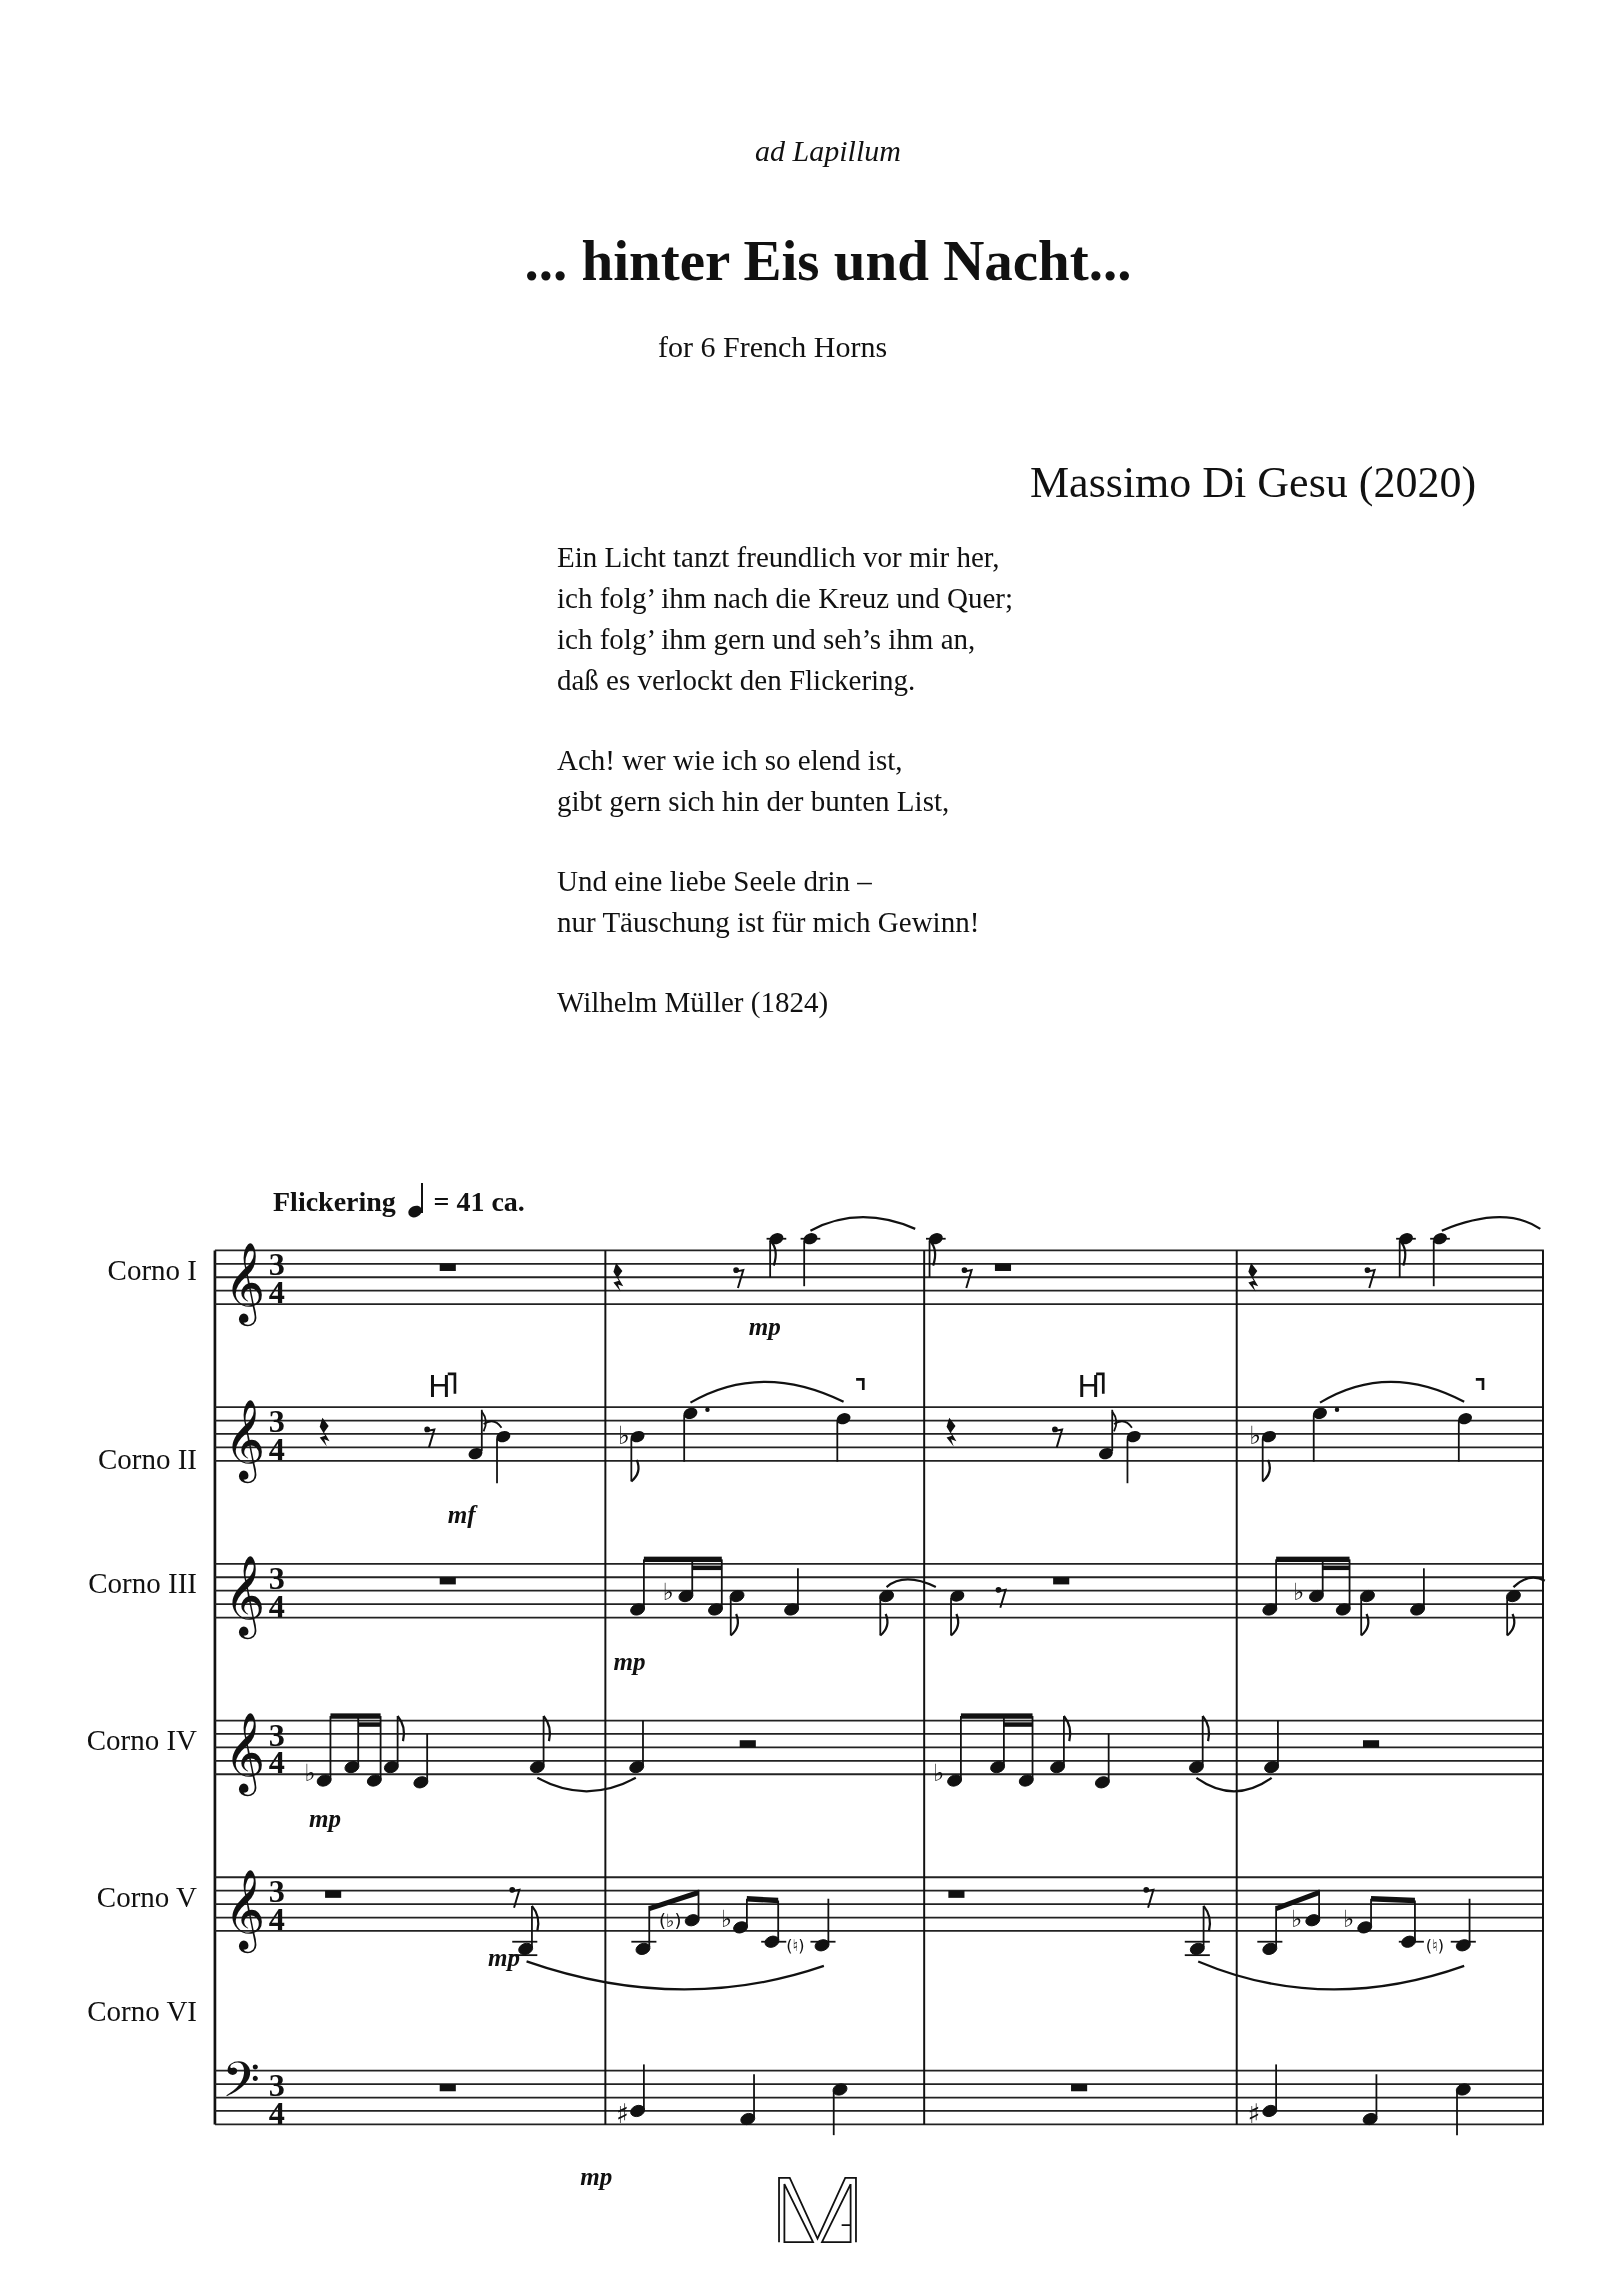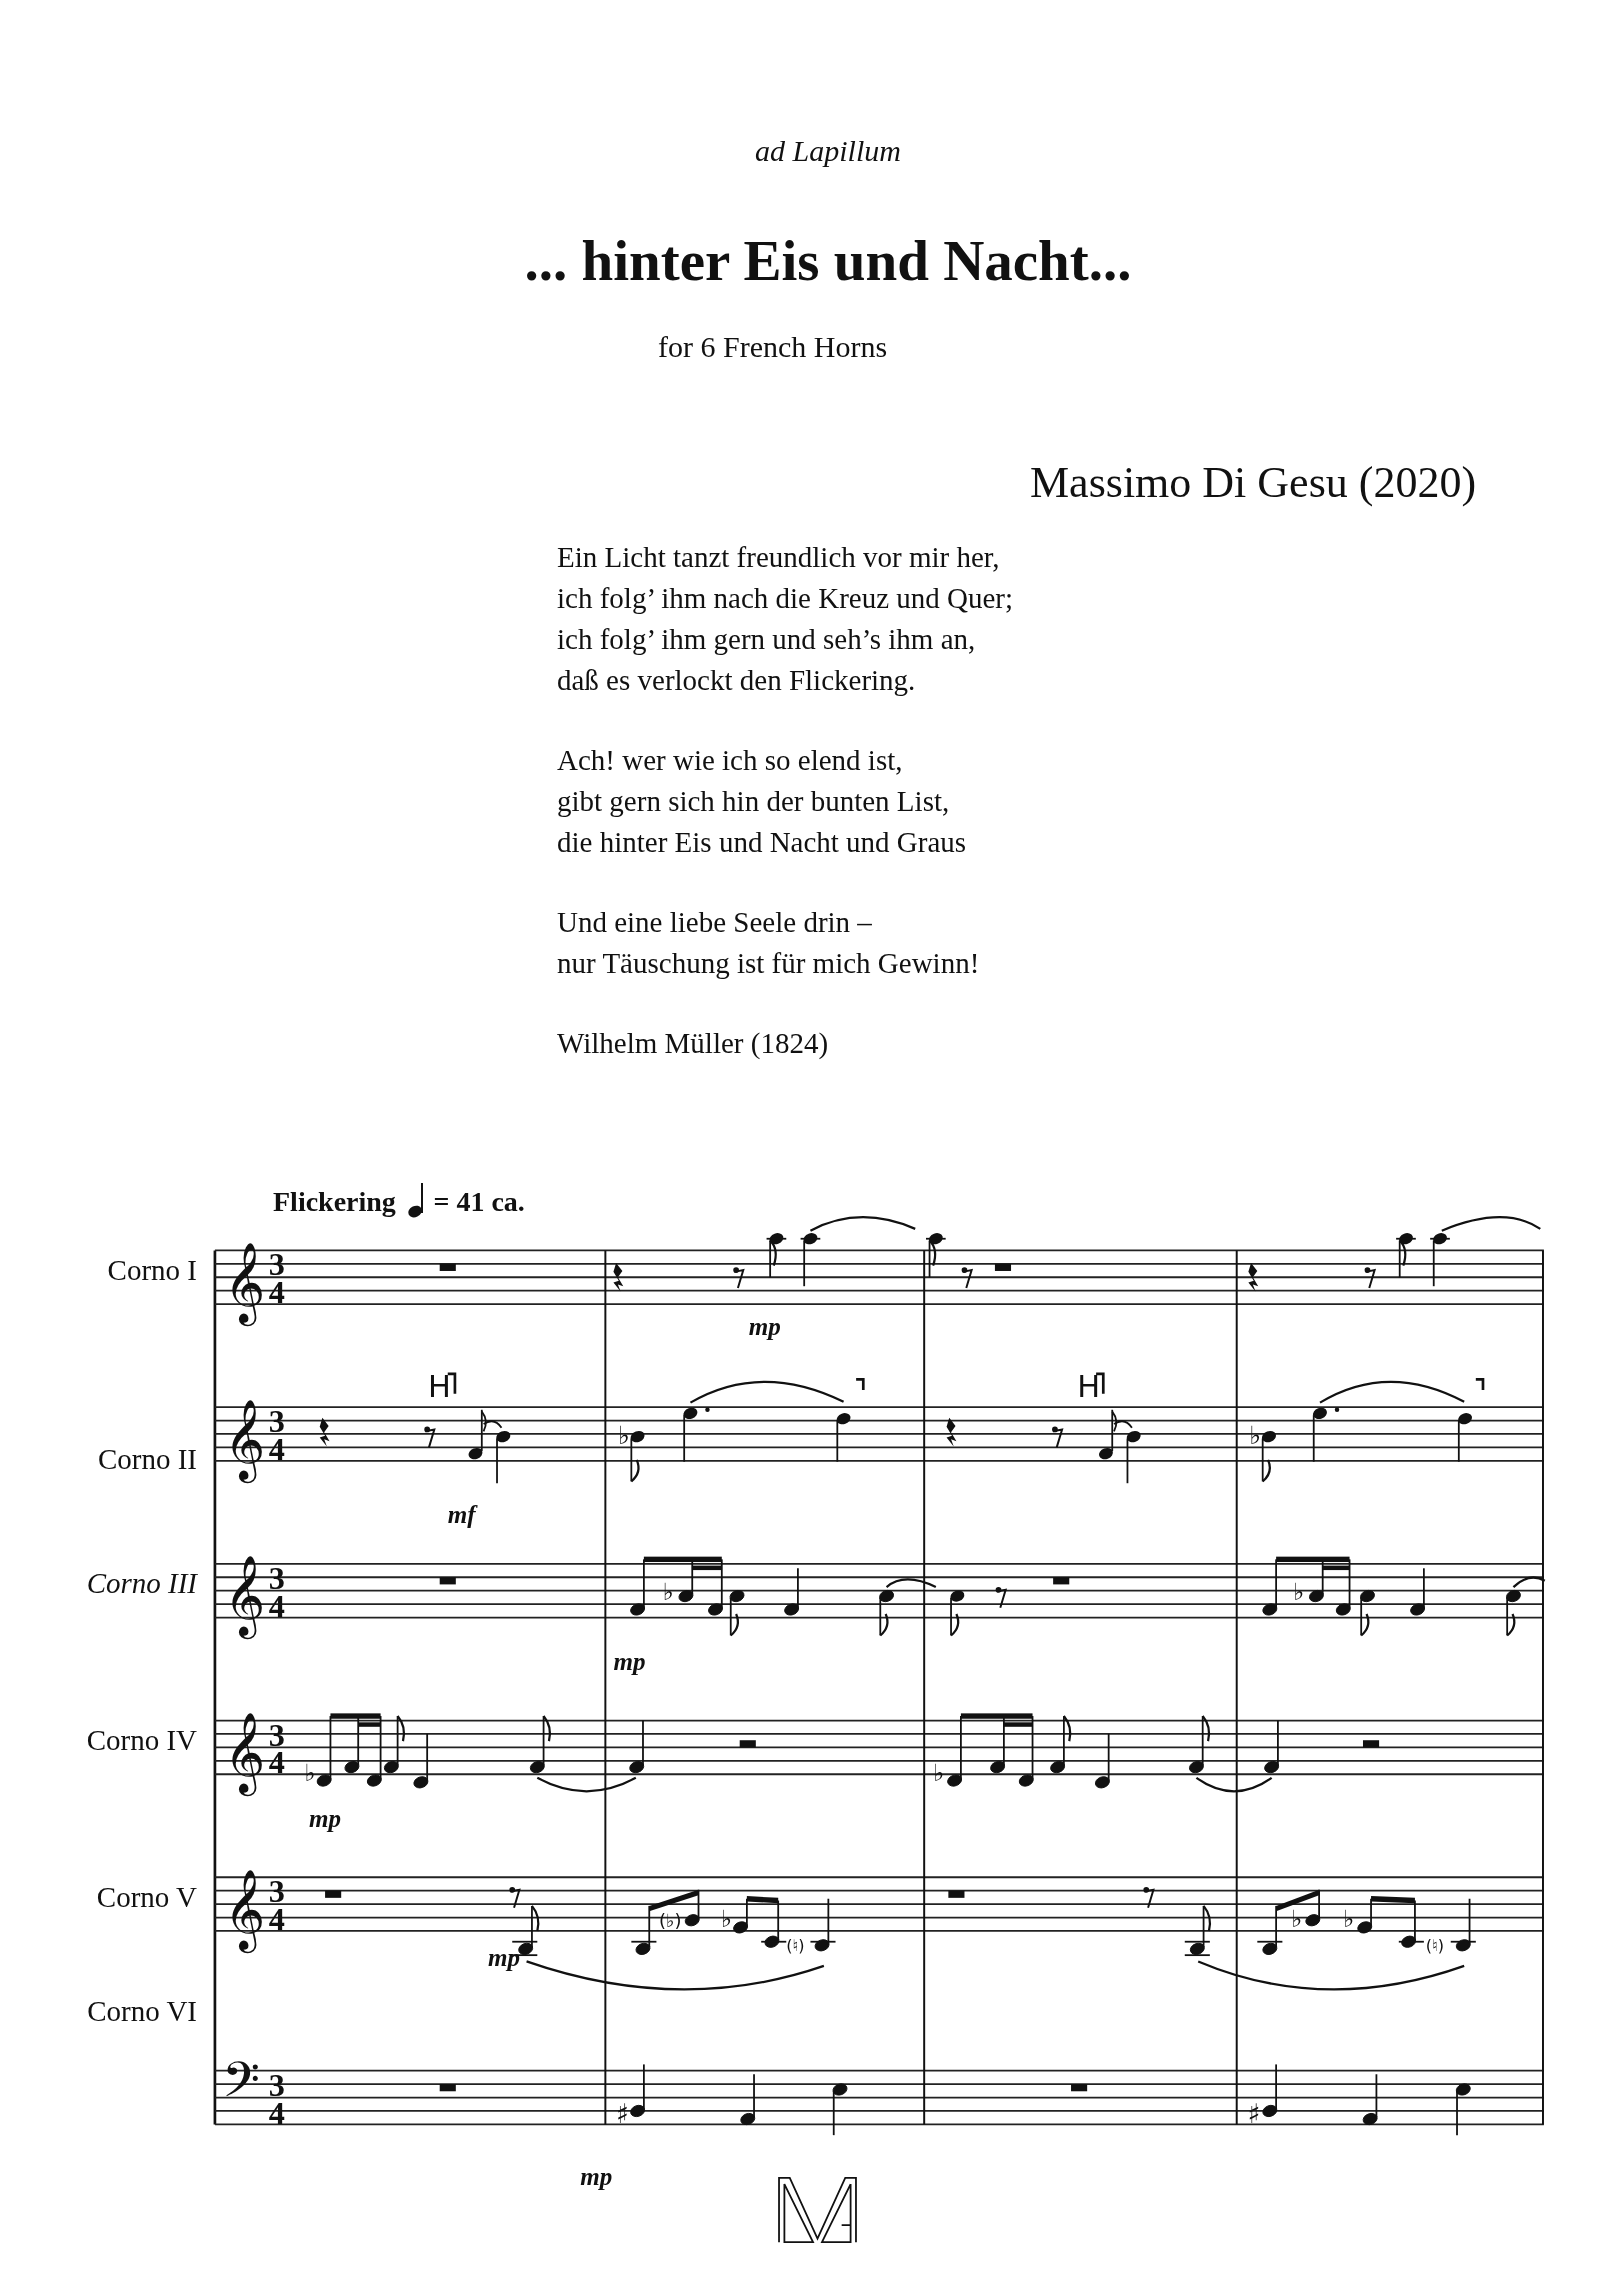--- a/index.html
+++ b/index.html
@@ -33,36 +33,35 @@
 <div class="abs poem">
   <div class="stanza">
     <div>Ein Licht tanzt freundlich vor mir her,</div>
     <div>ich folg’ ihm nach die Kreuz und Quer;</div>
     <div>ich folg’ ihm gern und seh’s ihm an,</div>
     <div>daß es verlockt den Flickering.</div>
   </div>
   <div class="stanza">
     <div>Ach! wer wie ich so elend ist,</div>
     <div>gibt gern sich hin der bunten List,</div>
-    <div>die hinter Eis und Nacht und Graus</div>
   </div>
   <div class="stanza">
     <div>Und eine liebe Seele drin –</div>
     <div>nur Täuschung ist für mich Gewinn!</div>
   </div>
   <div class="poet">Wilhelm Müller (1824)</div>
 </div>
 
 <div class="abs tempo">
   <span>Flickering</span><span class="note"><span class="head"></span><span class="stem"></span></span><span>= 41 ca.</span>
 </div>
 
 <div class="abs label" style="top:1254px;">Corno I</div>
 <div class="abs label" style="top:1411px;margin-top:32px;">Corno II</div>
-<div class="abs label" style="top:1567px;font-style:italic;">Corno III</div>
+<div class="abs label" style="top:1567px;">Corno III</div>
 <div class="abs label" style="top:1724px;">Corno IV</div>
 <div class="abs label" style="top:1881px;">Corno V</div>
 <div class="abs label" style="top:1995px;">Corno VI</div>
 
 <svg class="score" width="1620" height="2293" xmlns="http://www.w3.org/2000/svg" viewBox="0 0 1809 2560">
   <defs>
     <g id="staff5">
       <line x1="0" y1="0" x2="1484" y2="0" stroke="#222" stroke-width="2"></line>
       <line x1="0" y1="15" x2="1484" y2="15" stroke="#222" stroke-width="2"></line>
       <line x1="0" y1="30" x2="1484" y2="30" stroke="#222" stroke-width="2"></line>

